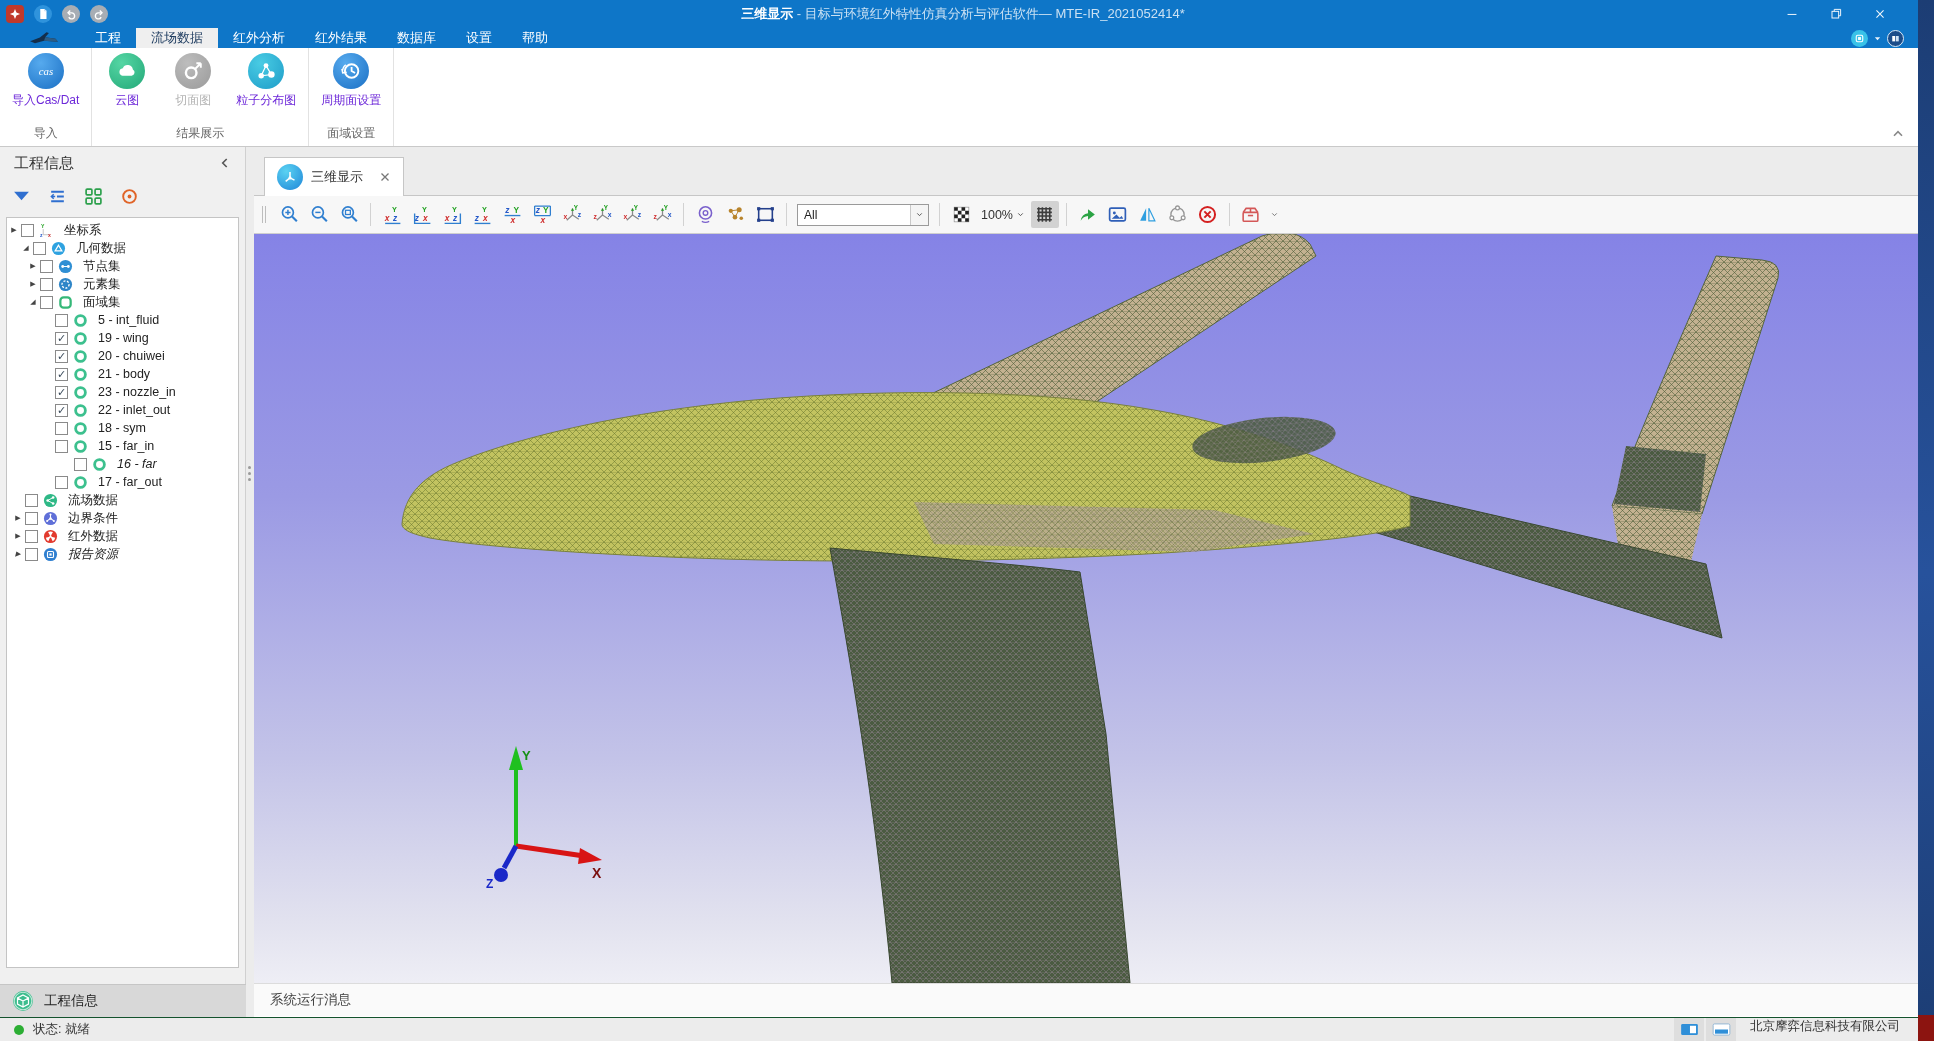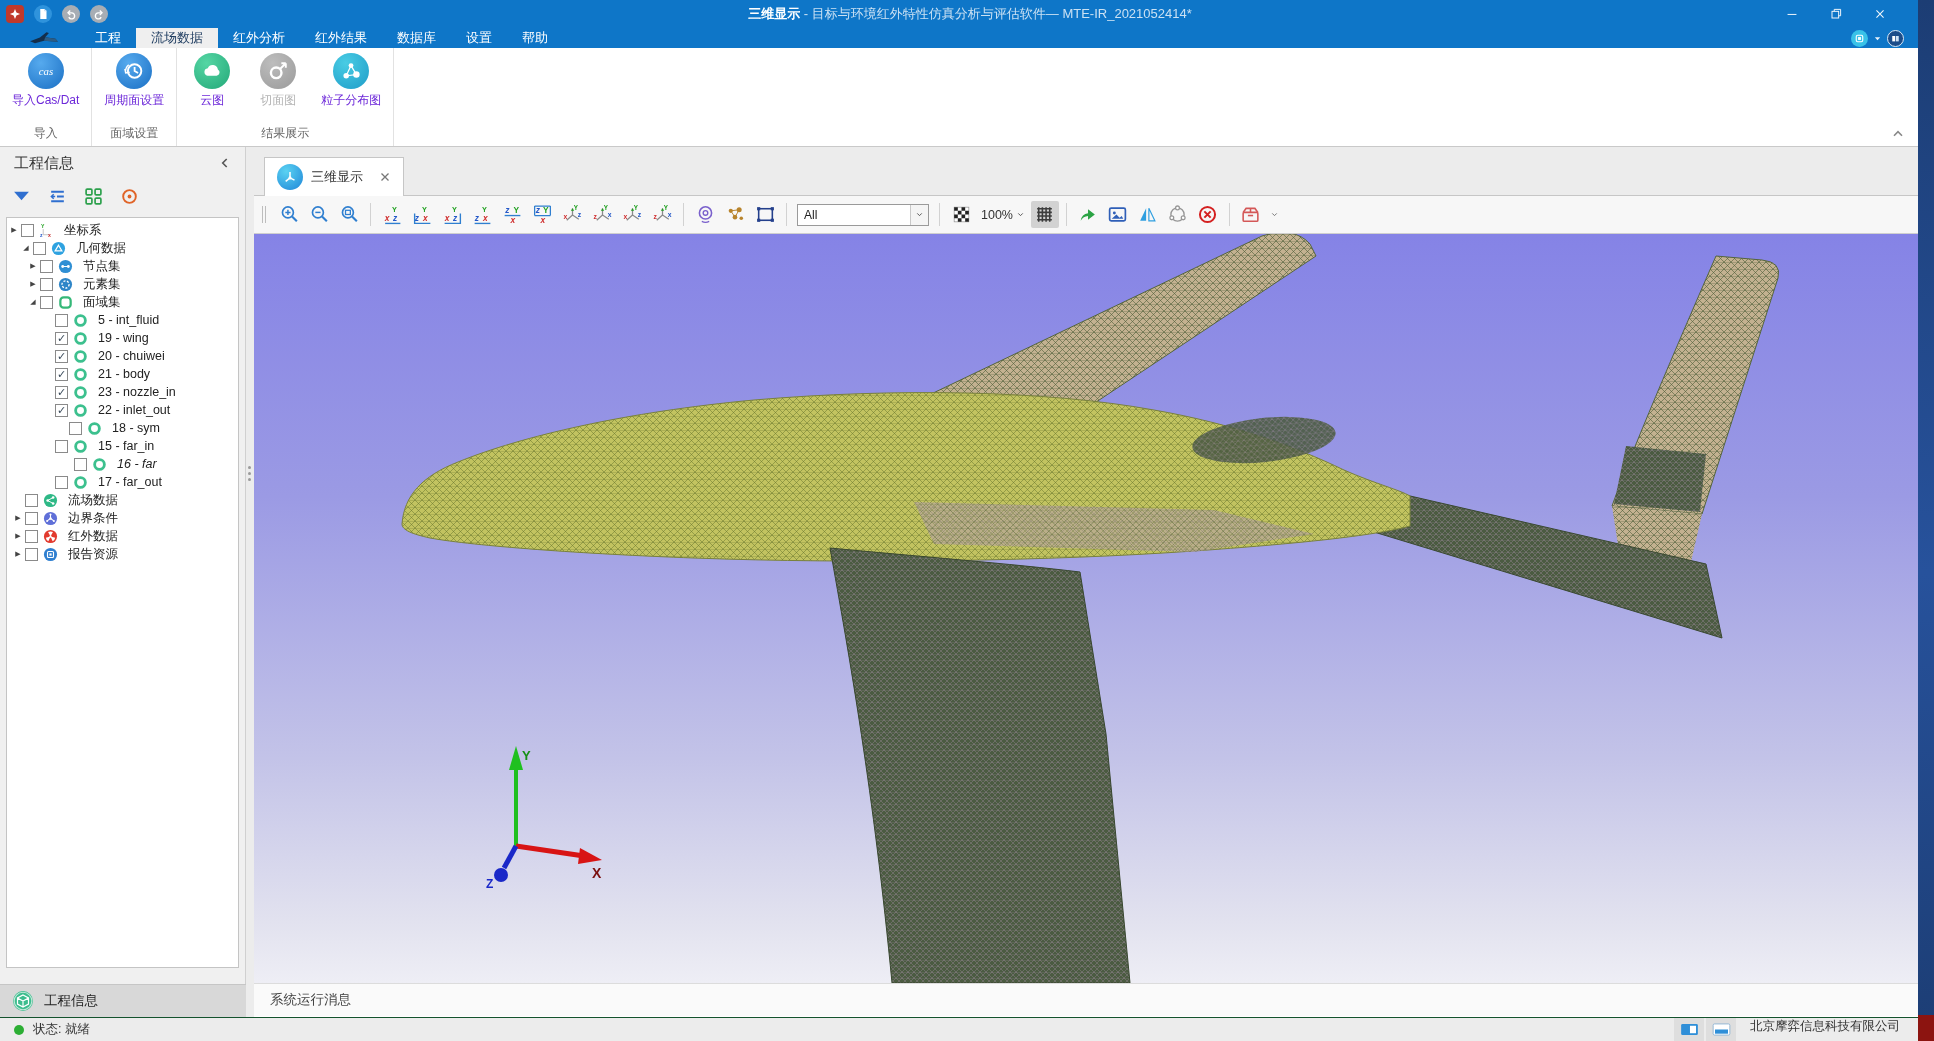--- a/index.html
+++ b/index.html
@@ -8,21 +8,21 @@
   .app { position:absolute; left:0; top:0; width:1918px; height:1041px; background:#fff; }
 
   
   .titlebar { position:absolute; left:0; top:0; width:1918px; height:28px; background:#0e76c8; display:flex; align-items:center; }
   .qa { display:flex; gap:10px; margin-left:6px; align-items:center; }
   .qa-btn { width:18px; height:18px; border-radius:50%; display:flex; align-items:center; justify-content:center; }
   .qa-btn svg { width:14px; height:14px; }
   .qa-app { background:#c0392b; border-radius:4px; }
   .qa-doc { background:#2f93dc; }
   .qa-gray { background:#a7adb4; }
-  .title-text { position:absolute; left:11px; width:100%; text-align:center; font-size:13px; color:rgba(255,255,255,0.78); pointer-events:none; }
+  .title-text { position:absolute; left:4px; width:100%; text-align:center; font-size:13px; color:rgba(255,255,255,0.78); pointer-events:none; }
   .title-text b { color:#fff; font-weight:bold; }
   .win-controls { position:absolute; right:16px; top:0; height:28px; display:flex; }
   .win-btn { width:44px; height:28px; display:flex; align-items:center; justify-content:center; }
   .win-btn svg { width:16px; height:16px; opacity:.95; }
 
   
   .menubar { position:absolute; left:0; top:28px; width:1918px; height:20px; background:#0e76c8; display:flex; align-items:stretch; }
   .menu-logo { width:40px; margin-left:26px; display:flex; align-items:center; }
   .menu-logo svg { width:36px; height:18px; }
   .menu-items { display:flex; margin-left:14px; }
@@ -207,35 +207,20 @@
             <div class="rb-item">
               <div class="rb-circle rc-blue">
                 <svg viewBox="0 0 20 20">
                   <text x="10" y="13.5" text-anchor="middle" font-size="9" font-style="italic" font-family="Liberation Serif, serif" fill="#fff">cas</text>
                 </svg>
               </div>
               <div class="rb-label">导入Cas/Dat</div>
             </div>
           </div>
           <div class="rb-glabel">导入</div>
-        </div>
-        <div class="rb-group">
-          <div class="rb-items">
-            <div class="rb-item">
-              <div class="rb-circle rc-blue">
-                <svg viewBox="0 0 20 20">
-                  <circle cx="10.5" cy="10" r="5.6" fill="none" stroke="#fff" stroke-width="1.6"></circle>
-                  <path d="M10.5 6.6 V10 L13.4 11.7" stroke="#fff" stroke-width="1.5" fill="none"></path>
-                  <path d="M3 11.5 A7.6 7.6 0 0 1 5.6 4.8 M2.4 8.2 l.7 3.5 3.3-.6" stroke="#fff" stroke-width="1.2" fill="none"></path>
-                </svg>
-              </div>
-              <div class="rb-label">周期面设置</div>
-            </div>
-          </div>
-          <div class="rb-glabel">面域设置</div>
         </div>
         <div class="rb-group">
           <div class="rb-items">
             <div class="rb-item">
               <div class="rb-circle rc-green">
                 <svg viewBox="0 0 20 20">
                   <path d="M6.2 14 a3.2 3.2 0 0 1 .3-6.3 a4.4 4.4 0 0 1 8.4 1.1 a2.8 2.8 0 0 1 -1 5.2 Z" fill="#fff"></path>
                 </svg>
               </div>
               <div class="rb-label">云图</div>
@@ -256,20 +241,35 @@
                   <circle cx="14.5" cy="13" r="2.7" fill="#fff"></circle>
                   <circle cx="10" cy="5.5" r="2" fill="#fff"></circle>
                   <path d="M6 14 L10 5.5 L14.5 13 Z" fill="none" stroke="#fff" stroke-width="1"></path>
                 </svg>
               </div>
               <div class="rb-label">粒子分布图</div>
             </div>
           </div>
           <div class="rb-glabel">结果展示</div>
         </div>
+        <div class="rb-group">
+          <div class="rb-items">
+            <div class="rb-item">
+              <div class="rb-circle rc-blue">
+                <svg viewBox="0 0 20 20">
+                  <circle cx="10.5" cy="10" r="5.6" fill="none" stroke="#fff" stroke-width="1.6"></circle>
+                  <path d="M10.5 6.6 V10 L13.4 11.7" stroke="#fff" stroke-width="1.5" fill="none"></path>
+                  <path d="M3 11.5 A7.6 7.6 0 0 1 5.6 4.8 M2.4 8.2 l.7 3.5 3.3-.6" stroke="#fff" stroke-width="1.2" fill="none"></path>
+                </svg>
+              </div>
+              <div class="rb-label">周期面设置</div>
+            </div>
+          </div>
+          <div class="rb-glabel">面域设置</div>
+        </div>
         <div class="rb-collapse">
           <svg viewBox="0 0 14 14">
             <path d="M3.5 8.5 L7 5 L10.5 8.5" fill="none" stroke="#888" stroke-width="1.4"></path>
           </svg>
         </div>
     </div>
 
     <div class="left-panel">
       <div class="lp-header">
         <span>工程信息</span>
@@ -412,21 +412,21 @@
           <div class="trow" style="padding-left: 34px;">
             <span class="tarrow"></span>
             <span class="cb">✓</span>
             <span class="ticon">
               <svg viewBox="0 0 16 16">
                 <circle cx="8" cy="8" r="5.2" fill="none" stroke="#3cc08e" stroke-width="3"></circle>
               </svg>
             </span>
             <span class="tlabel">22 - inlet_out</span>
           </div>
-          <div class="trow" style="padding-left: 48px;">
+          <div class="trow" style="padding-left: 34px;">
             <span class="tarrow"></span>
             <span class="cb"></span>
             <span class="ticon">
               <svg viewBox="0 0 16 16">
                 <circle cx="8" cy="8" r="5.2" fill="none" stroke="#3cc08e" stroke-width="3"></circle>
               </svg>
             </span>
             <span class="tlabel">18 - sym</span>
           </div>
           <div class="trow" style="padding-left: 34px;">
@@ -495,21 +495,21 @@
               <svg viewBox="0 0 16 16">
                 <circle cx="8" cy="8" r="7" fill="#e23a2e"></circle>
                 <path d="M8 8 L5.4 3.3 A5.4 5.4 0 0 1 10.6 3.3 Z" fill="#fff"></path>
                 <path d="M8 8 L3 9.3 A5.4 5.4 0 0 0 5.7 13.1 Z" fill="#fff"></path>
                 <path d="M8 8 L10.3 13.1 A5.4 5.4 0 0 0 13 9.3 Z" fill="#fff"></path>
                 <circle cx="8" cy="8" r="1.2" fill="#fff"></circle>
               </svg>
             </span>
             <span class="tlabel">红外数据</span>
           </div>
-          <div class="trow" style="padding-left: 4px;">
+          <div class="trow" style="padding-left: 4px; font-style: italic;">
             <span class="tarrow">▶</span>
             <span class="cb"></span>
             <span class="ticon">
               <svg viewBox="0 0 16 16">
                 <circle cx="8" cy="8" r="7" fill="#2f7fd0"></circle>
                 <rect x="4.8" y="4.8" width="6.4" height="6.4" rx="1" fill="none" stroke="#fff" stroke-width="1.2"></rect>
                 <rect x="6.8" y="6.8" width="2.4" height="2.4" fill="#fff"></rect>
               </svg>
             </span>
             <span class="tlabel">报告资源</span>

